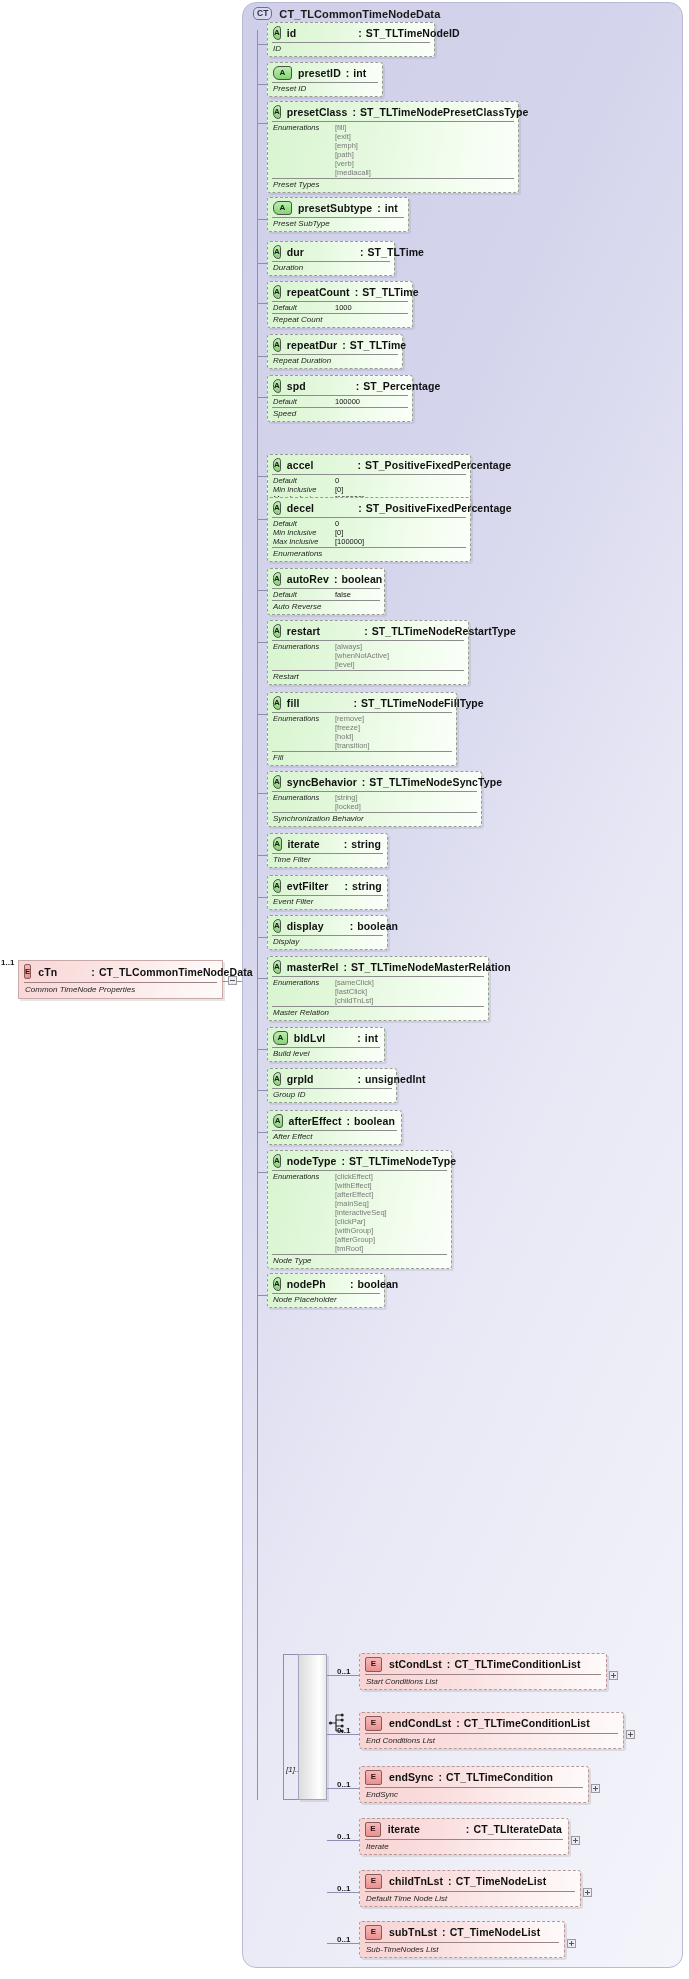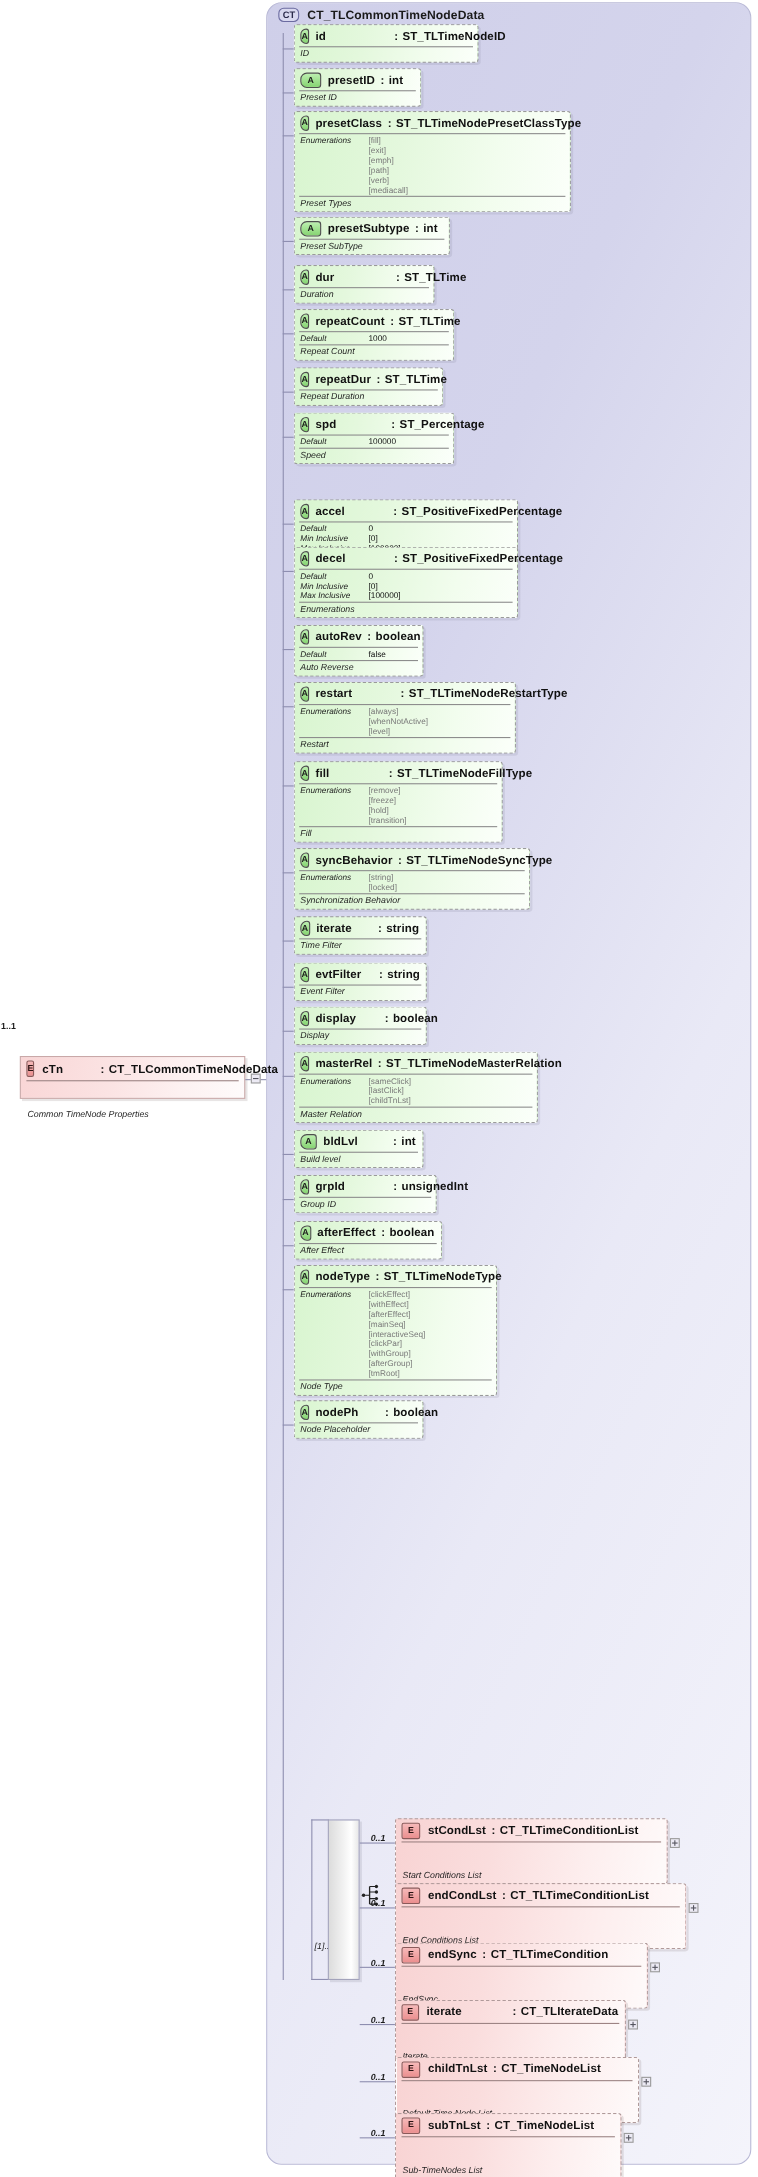--- a/index.html
+++ b/index.html
@@ -167,21 +167,21 @@
     border:1px solid #8a5a5a;
     border-radius:2px;
     background:linear-gradient(180deg,#f6b9b9 0%,#eb8f8f 100%);
     font-size:8px;font-weight:bold;color:#2b1414;
     margin-right:7px;line-height:12px;
   }
   .e-name{font-size:10.5px;font-weight:bold;color:#111;letter-spacing:.1px;}
   .e-sep{height:1px;background:#9d8484;margin:0 5px;}
   .e-doc{
     font-style:italic;font-size:8px;color:#1f1f1f;
-    padding:2px 4px 2px 6px;line-height:10px;margin-top:23px;
+    padding:2px 4px 2px 6px;line-height:10px;
   }
   .plusbox{
     position:absolute;
     width:9px;height:9px;
     border:1px solid #9b9b9b;
     background:#eceaf4;
     box-sizing:border-box;
   }
   .plusbox:before{
     content:"";position:absolute;left:1px;top:3px;width:5px;height:1px;background:#55555f;
@@ -196,21 +196,21 @@
     left:298px;top:1654px;
     width:29px;height:146px;
     border:1px solid #a3a3bb;
     background:linear-gradient(90deg,#dcdcdc 0%,#f0f0f0 45%,#ffffff 75%,#e8e8e8 100%);
     box-shadow:2px 2px 0 rgba(120,120,140,.18);
     box-sizing:border-box;
   }
   .seq-icon{position:absolute;left:328px;top:1712px;width:22px;height:22px;}
   .occurs{
     position:absolute;
-    font-size:8px;font-style:italic;font-weight:bold;color:#1b1b1b;
+    font-size:8px;font-weight:bold;color:#1b1b1b;
   }
   .occ-mult{
     position:absolute;font-size:8px;font-style:italic;color:#1b1b1b;
   }
   .seq-frame{
     position:absolute;
     left:283px;top:1654px;width:16px;height:146px;
     border-left:1px solid #8e8eb0;
     border-top:1px solid #8e8eb0;
     border-bottom:1px solid #8e8eb0;
@@ -227,21 +227,21 @@
     width:205px;height:39px;
     box-sizing:border-box;
     border:1px solid #c9a8a8;
     background:linear-gradient(100deg,#f9d6d6 0%,#fbe3e3 40%,#fdf1f1 72%,#fefbfb 100%);
     box-shadow:2px 2px 0 rgba(130,110,110,.18);
   }
   .root-elem .row1{
     display:flex;align-items:center;height:21px;padding:0 5px;white-space:nowrap;
   }
   .root-mult{
-    position:absolute;left:1px;top:928px;
+    position:absolute;left:1px;top:958px;
     font-size:8px;font-weight:bold;color:#1b1b1b;
   }
   .root-line{
     position:absolute;left:223px;top:981px;width:19px;height:1px;background:#8e8eb0;
   }
   .root-plus{
     position:absolute;left:228px;top:976px;width:9px;height:9px;
     border:1px solid #9b9b9b;background:#eceaf4;box-sizing:border-box;
   }
   .root-plus:before{content:"";position:absolute;left:1px;top:3px;width:5px;height:1px;background:#55555f;}

